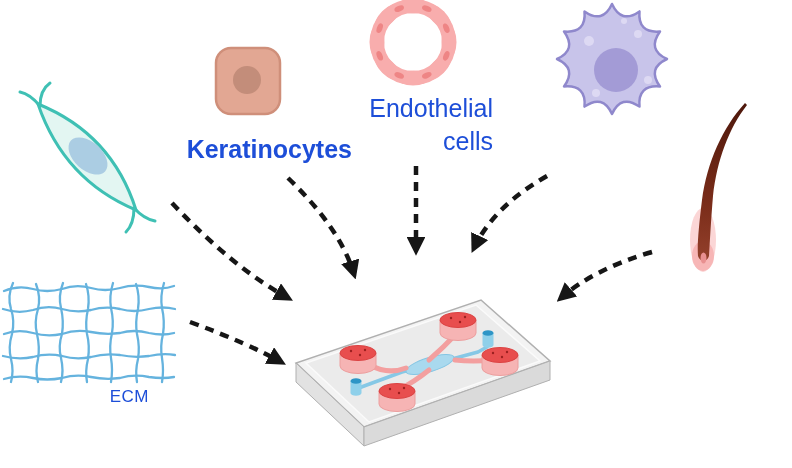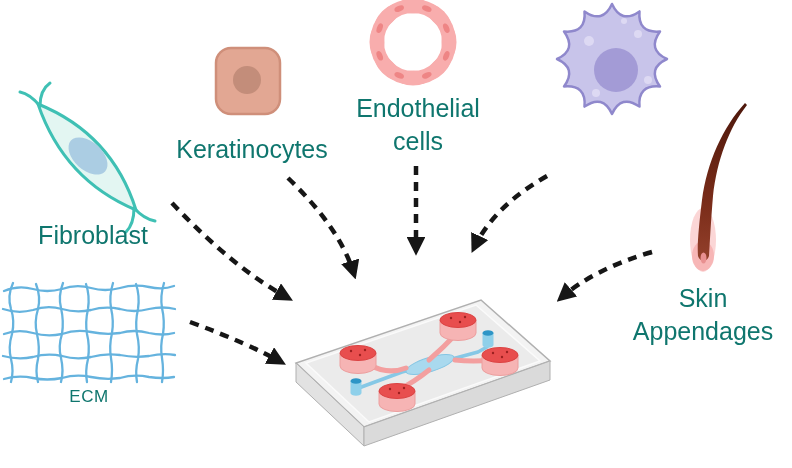--- a/index.html
+++ b/index.html
@@ -3,22 +3,22 @@
 <meta charset="utf-8">
 <style>
   html,body{margin:0;padding:0;background:#fff;}
   #stage{
     position:relative;width:792px;height:468px;background:#ffffff;
     overflow:hidden;font-family:"Liberation Sans","DejaVu Sans",sans-serif;
   }
   #art{position:absolute;left:0;top:0;width:792px;height:468px;}
   .lbl{
     position:absolute;transform:translateX(-50%);
-    color:#0f766e;font-size:25px;line-height:1.32;font-weight:400;
-    text-align:center;white-space:normal;user-select:none;
+    color:#1d4ed8;font-size:25px;line-height:1.32;font-weight:400;
+    text-align:right;white-space:normal;user-select:none;
   }
   .lbl.small-caps{font-size:17px;letter-spacing:.5px;}
 </style>
 </head>
 <body>
 
 <div id="stage">
 
 <svg id="art" viewBox="0 0 792 468" xmlns="http://www.w3.org/2000/svg">
   <defs>
@@ -156,19 +156,17 @@
   <g fill="none" stroke="#161616" stroke-width="4.5" stroke-dasharray="9 7">
     <path d="M 172,203 Q 232,267 288,298" marker-end="url(#ah)"></path>
     <path d="M 288,178 Q 340,228 354,274" marker-end="url(#ah)"></path>
     <path d="M 416,166 L 416,250" marker-end="url(#ah)"></path>
     <path d="M 547,176 Q 494,206 474,248" marker-end="url(#ah)"></path>
     <path d="M 652,252 Q 594,269 561,298" marker-end="url(#ah)"></path>
     <path d="M 190,322 Q 247,343 281,362" marker-end="url(#ah)"></path>
   </g>
 </svg>
 
-  <div class="lbl" style="left:93px;top:219px;width:160px;">Fibroblast</div>
-  <div class="lbl" style="left:252px;top:133px;width:200px;">Keratinocytes</div>
+  <div class="lbl" style="left:252px;top:133px;width:200px;font-weight:bold;">Keratinocytes</div>
   <div class="lbl" style="left:418px;top:92px;width:150px;">Endothelial cells</div>
-  <div class="lbl" style="left:703px;top:282px;width:160px;">Skin Appendages</div>
   <div class="lbl small-caps" style="left:89px;top:386px;width:120px;">ECM</div>
 
 </div>
 
 </body></html>

